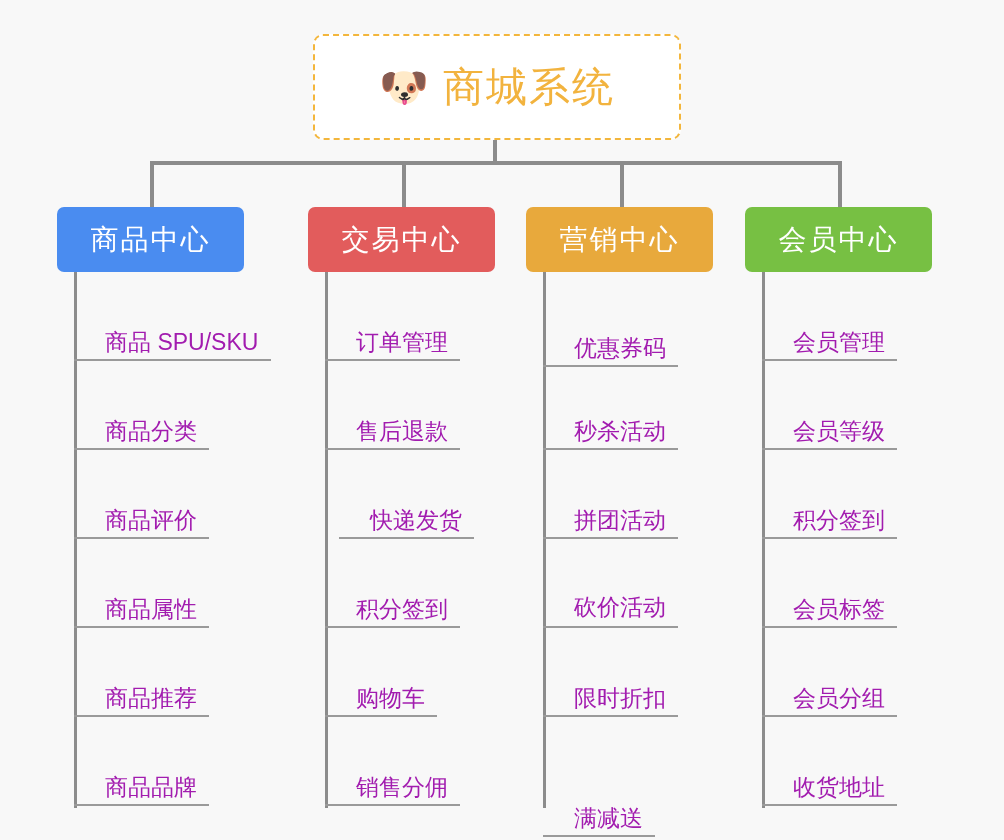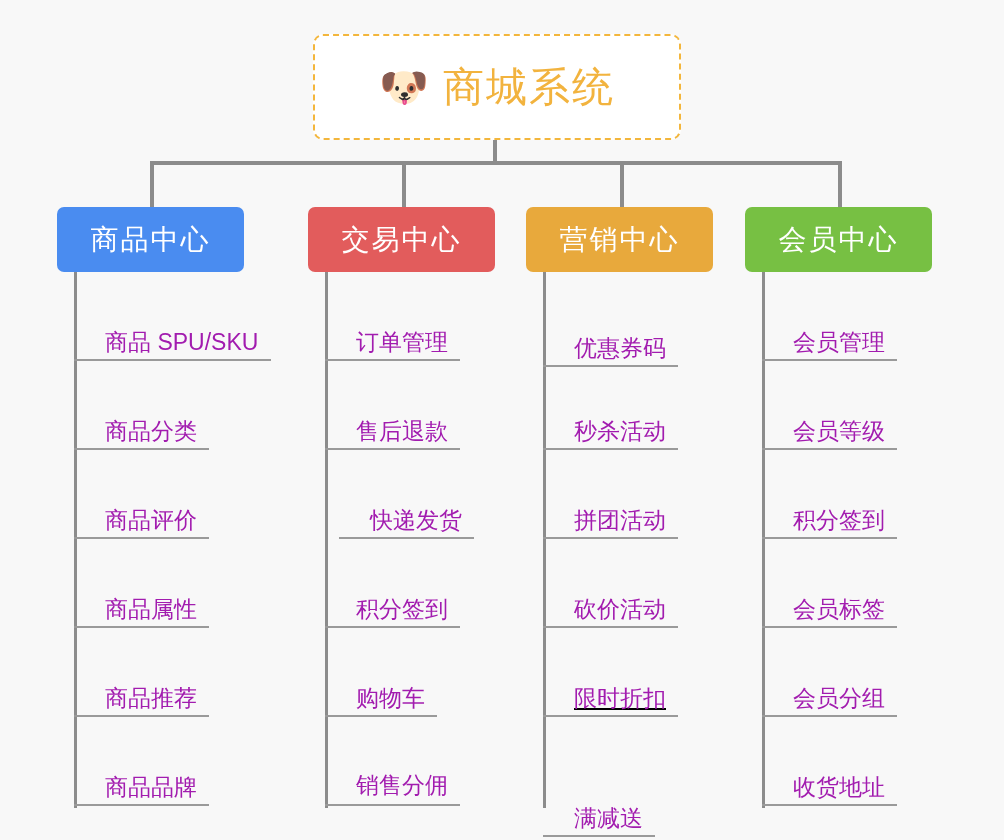--- a/index.html
+++ b/index.html
@@ -173,43 +173,43 @@
         </div>
         <div class="leaf-item" style="top: 178px; width: 135px; margin-left: 14px;">
           <span class="leaf-label">快递发货</span>
         </div>
         <div class="leaf-item" style="top: 267px; width: 135px;">
           <span class="leaf-label">积分签到</span>
         </div>
         <div class="leaf-item" style="top: 356px; width: 112px;">
           <span class="leaf-label">购物车</span>
         </div>
-        <div class="leaf-item" style="top: 445px; width: 135px; font-family: Liberation Mono, monospace;">
+        <div class="leaf-item" style="top: 445px; width: 135px;">
           <span class="leaf-label">销售分佣</span>
         </div>
       </div>
       <div class="conn conn-drop" style="left: 620px;"></div>
       <div class="cat-header" style="left: 526px; width: 187px; background: rgb(232, 169, 60);">
         <span>营销中心</span>
       </div>
       <div class="leaf-column" style="left: 526px;">
         <div class="leaf-trunk" style="height: 536px;"></div>
         <div class="leaf-item" style="top: 6px; width: 135px;">
           <span class="leaf-label">优惠券码</span>
         </div>
         <div class="leaf-item" style="top: 89px; width: 135px;">
           <span class="leaf-label">秒杀活动</span>
         </div>
         <div class="leaf-item" style="top: 178px; width: 135px;">
           <span class="leaf-label">拼团活动</span>
         </div>
-        <div class="leaf-item" style="top: 267px; width: 135px;">
+        <div class="leaf-item" style="top: 267px; width: 135px; font-family: Liberation Mono, monospace;">
           <span class="leaf-label">砍价活动</span>
         </div>
-        <div class="leaf-item" style="top: 356px; width: 135px; text-decoration: underline;">
+        <div class="leaf-item" style="top: 356px; width: 135px;">
           <span class="leaf-label">限时折扣</span>
         </div>
         <div class="leaf-item" style="top: 445px; width: 112px; margin-top: 31px;">
           <span class="leaf-label">满减送</span>
         </div>
       </div>
       <div class="conn conn-drop" style="left: 838px;"></div>
       <div class="cat-header" style="left: 745px; width: 187px; background: rgb(119, 192, 67);">
         <span>会员中心</span>
       </div>

